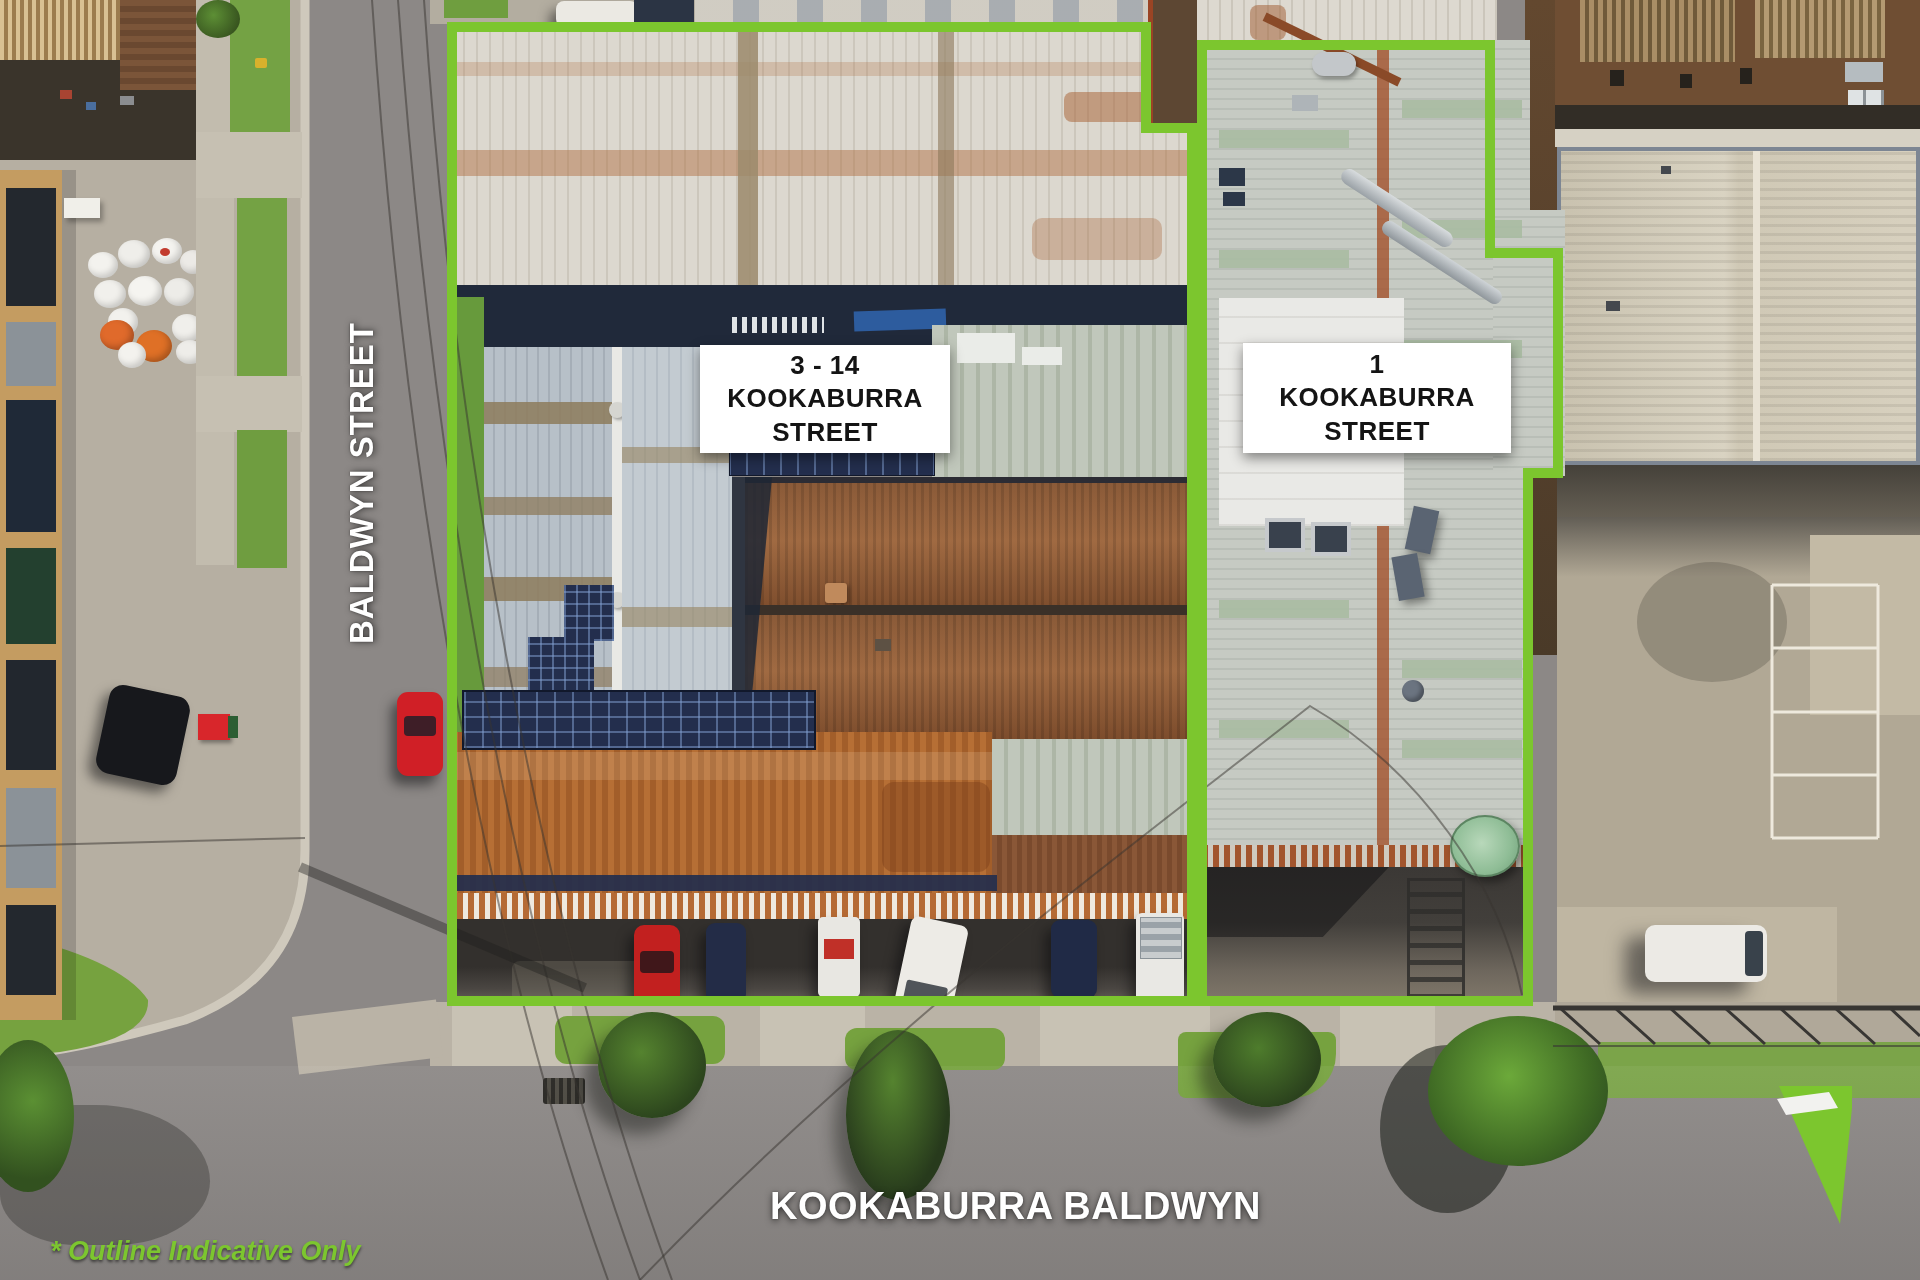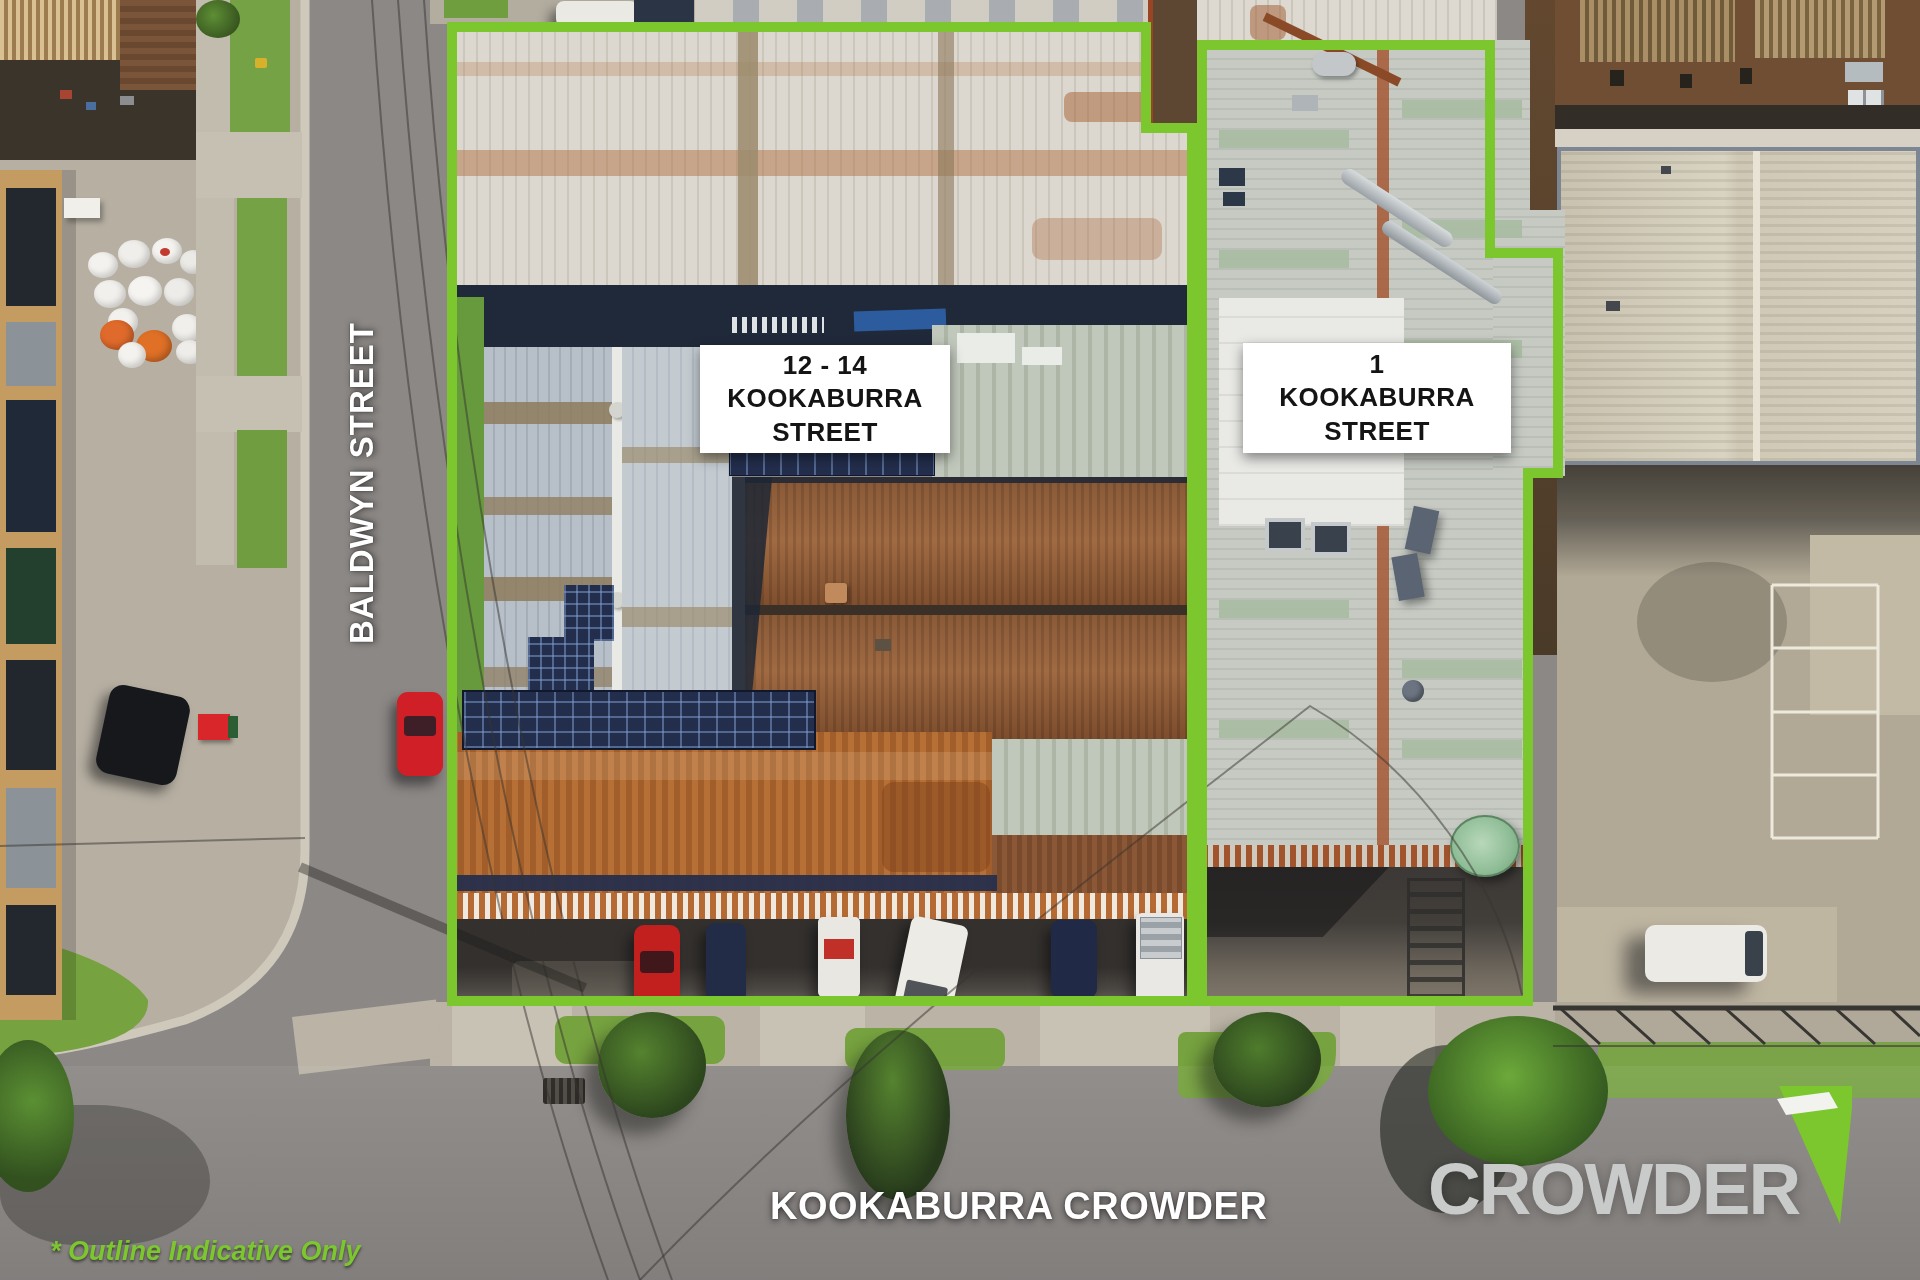--- a/index.html
+++ b/index.html
@@ -302,30 +302,29 @@
     <path d="M452,27 H1146 V128 H1192 V1001 H452 Z" fill="none" stroke="#7CC62E" stroke-width="10" stroke-linejoin="miter"></path>
     <path d="M1202,45 H1490 V253 H1558 V473 H1528 V1001 H1202 Z" fill="none" stroke="#7CC62E" stroke-width="10" stroke-linejoin="miter"></path>
 
     <g>
       <polygon points="1779,1086 1852,1086 1852,1108 1840,1224" fill="#7CC62E"></polygon>
       <polygon points="1777,1099 1829,1092 1838,1108 1786,1115" fill="#f2f2ef"></polygon>
     </g>
   </svg>
 
   <div class="label-box" style="left:700px;top:345px;width:250px;height:108px;">
-    <span>12 - 14</span>
+    <span>3 - 14</span>
     <span>KOOKABURRA</span>
     <span>STREET</span>
   </div>
   <div class="label-box" style="left:1243px;top:343px;width:268px;height:110px;">
     <span>1</span>
     <span>KOOKABURRA</span>
     <span>STREET</span>
   </div>
 
   <div class="street-text" style="left:212px;top:475px;width:300px;text-align:center;font-size:33px;transform:rotate(-90deg);">BALDWYN STREET</div>
-  <div class="street-text" style="left:770px;top:1185px;width:380px;text-align:center;font-size:38px;letter-spacing:.5px;">KOOKABURRA CROWDER</div>
-
-  <div class="logo-text" style="left:1428px;top:1152px;font-size:73px;">CROWDER</div>
+  <div class="street-text" style="left:770px;top:1185px;width:380px;text-align:center;font-size:38px;letter-spacing:.5px;">KOOKABURRA BALDWYN</div>
+
 
   <div class="disclaimer" style="left:50px;top:1236px;">* Outline Indicative Only</div>
 
 </div>
 
 </body></html>

